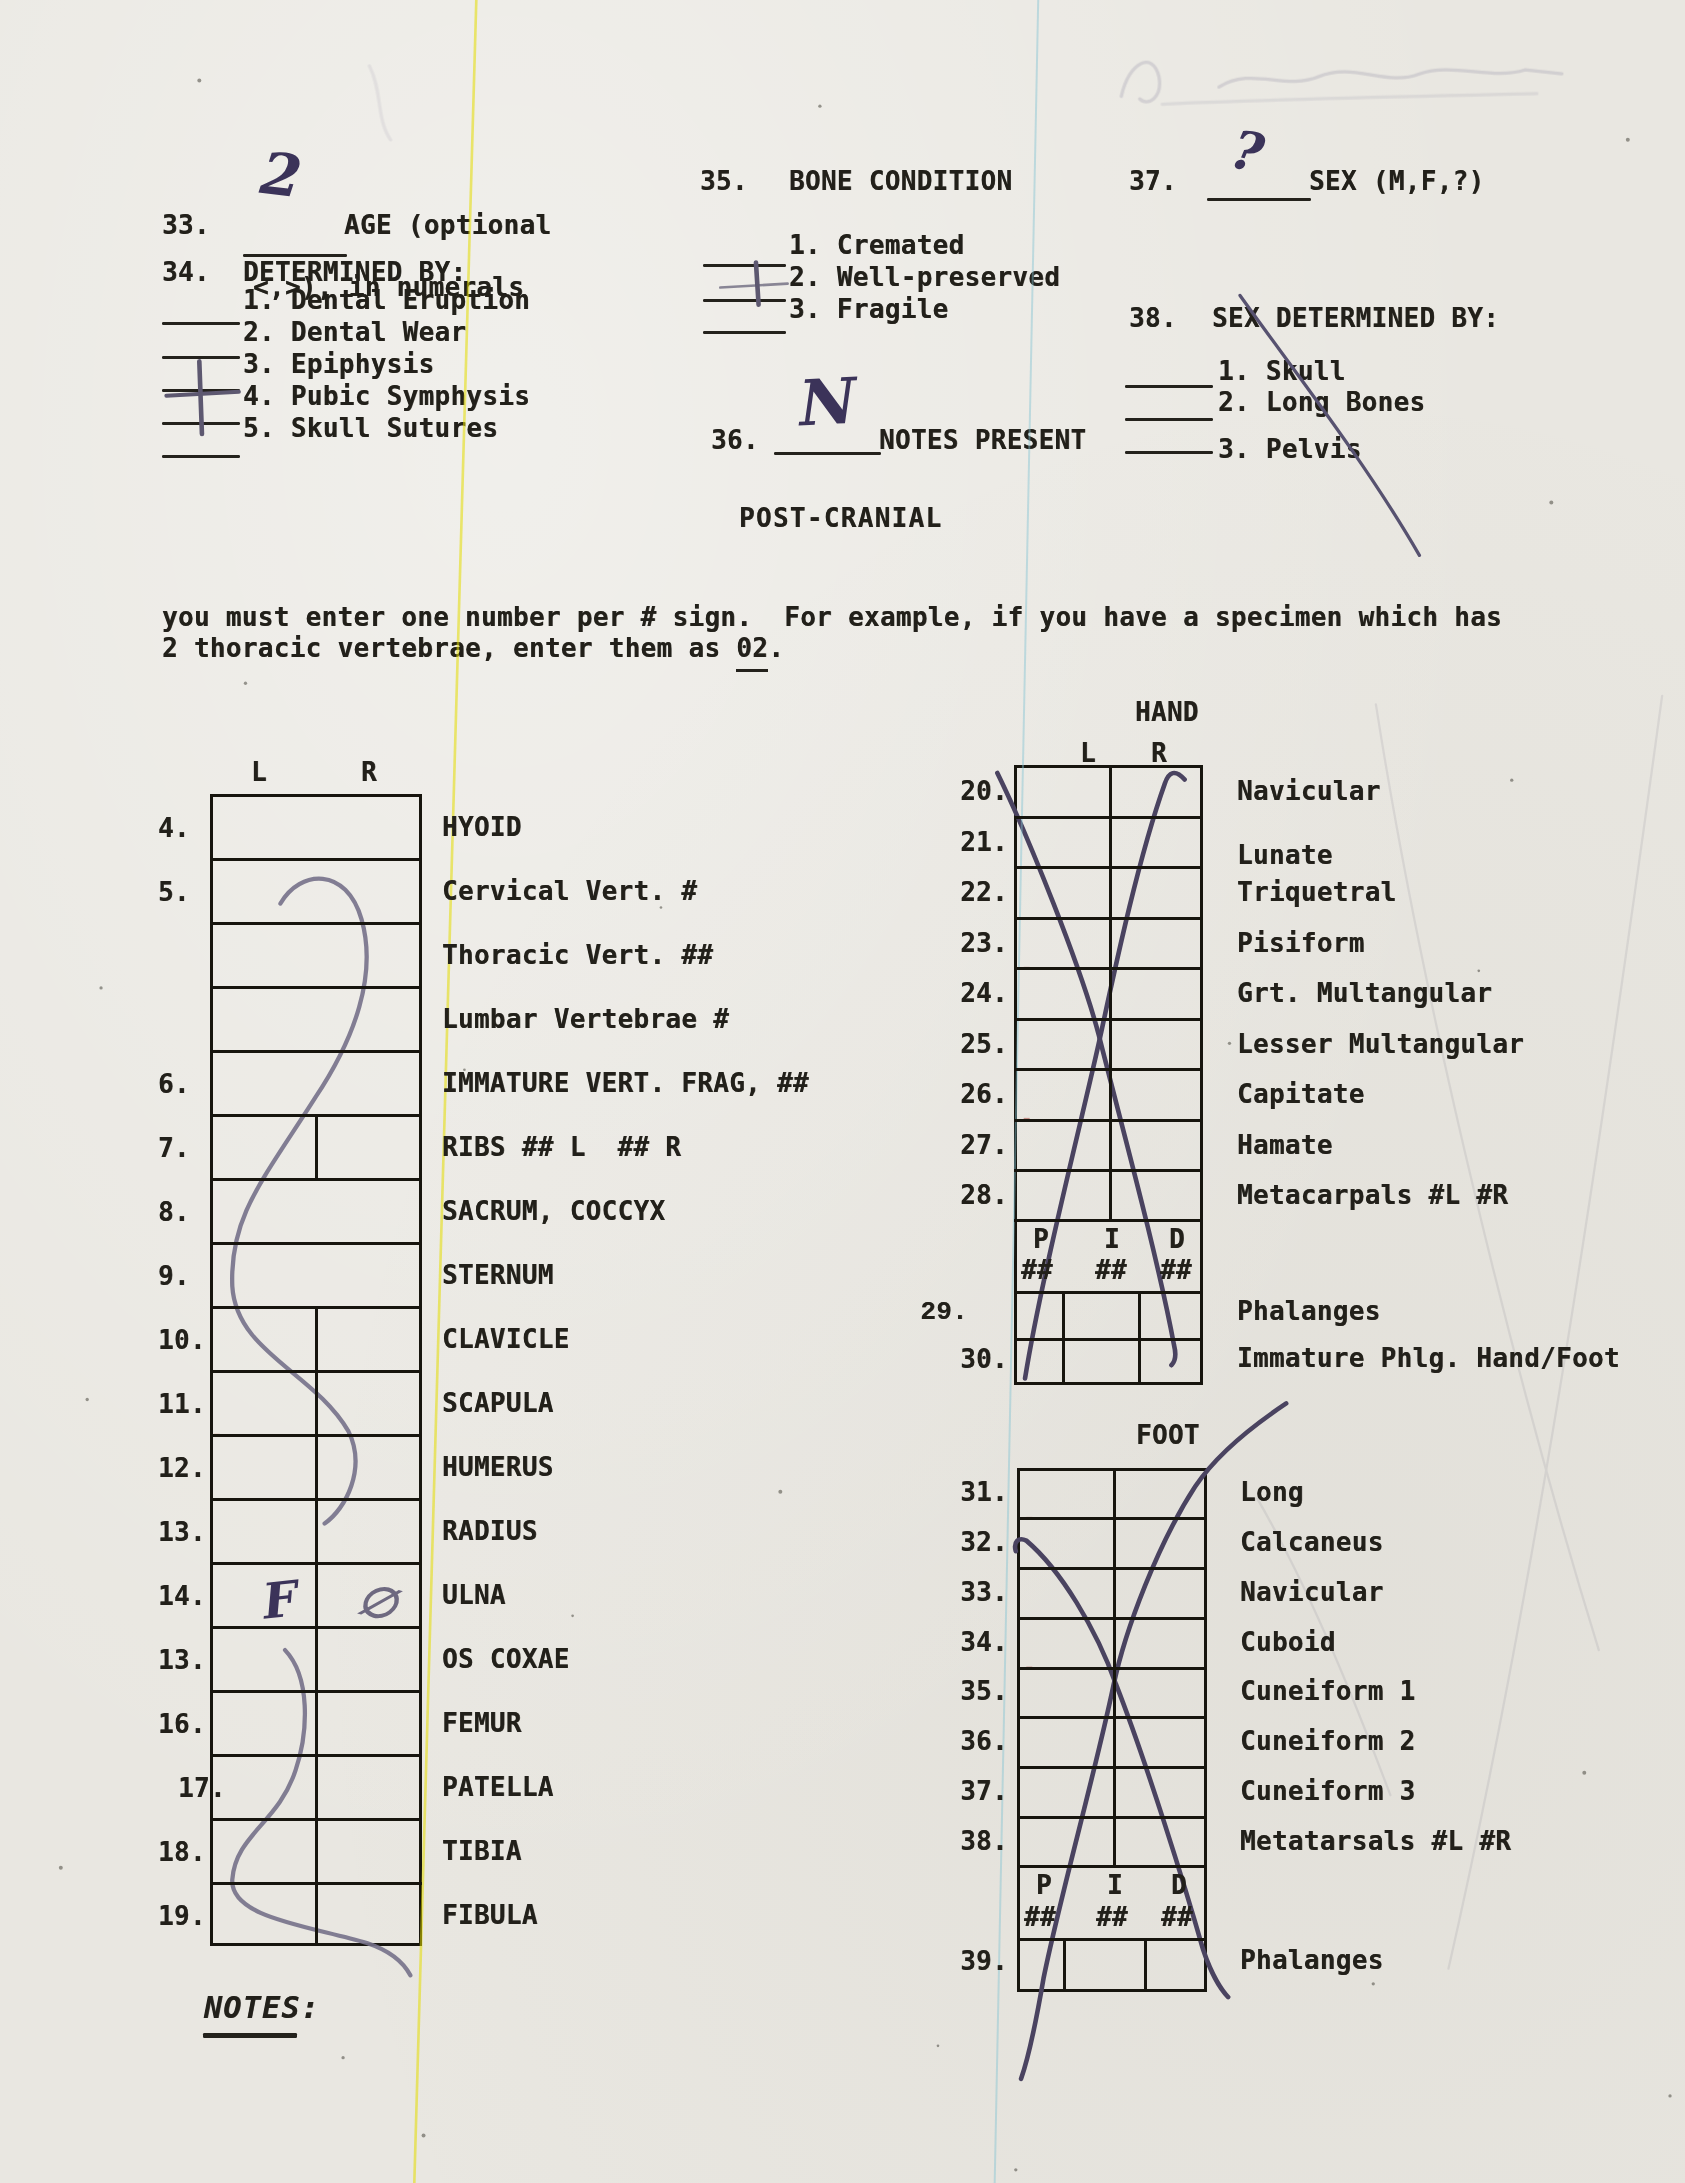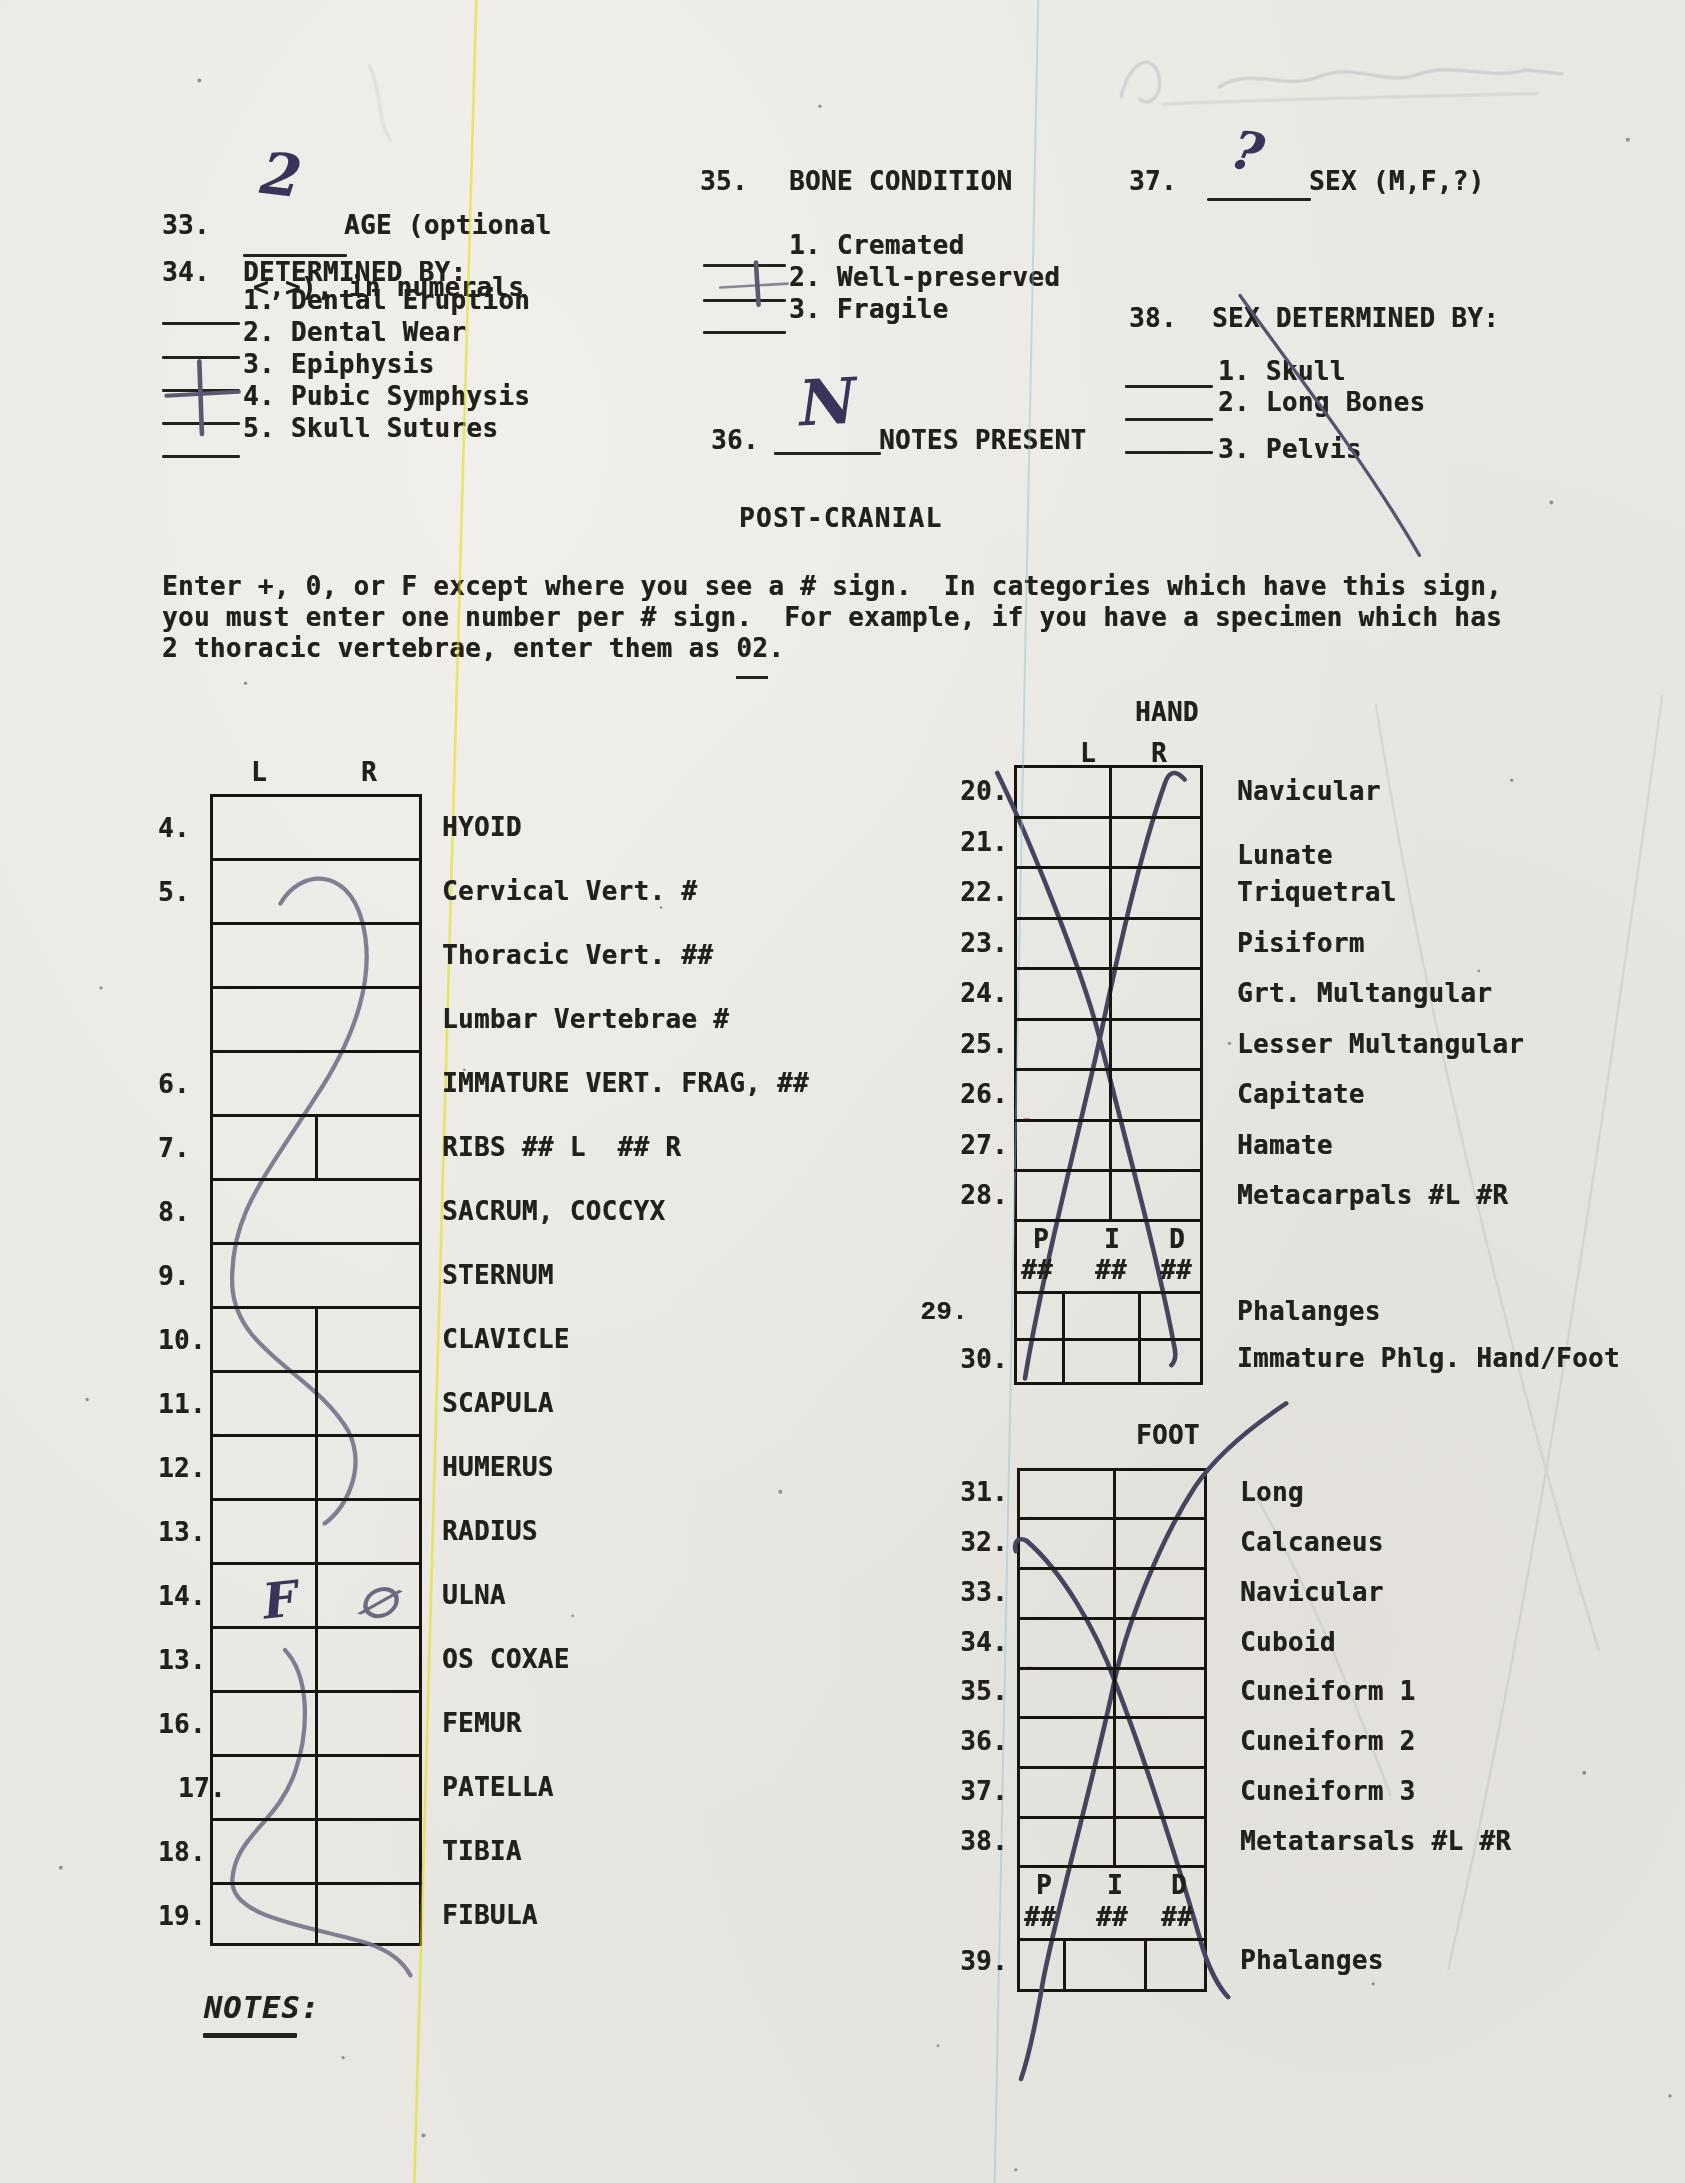--- a/index.html
+++ b/index.html
@@ -24,21 +24,21 @@
   .bline{position:absolute;height:3.3px;background:#24221c;border-radius:1.3px;}
   .hline,.vline{position:absolute;background:#17150e;}
   .tbox{position:absolute;border:3.3px solid #17150e;box-sizing:border-box;background:transparent;}
   .hand{
     position:absolute;
     font-family:"DejaVu Serif","Liberation Serif",serif;
     font-style:italic;font-weight:700;color:#3b3359;line-height:1;
   }
   .hand.pencil{color:#6e6980;}
   .notes{font-style:italic;font-size:30px;letter-spacing:1.3px;}
-  .u02{border-bottom:3.3px solid #24221c;padding-bottom:13px;}
+  .u02{border-bottom:3.3px solid #24221c;padding-bottom:6px;}
   .scanline{position:absolute;top:0;pointer-events:none;}
   svg.overlay{position:absolute;left:0;top:0;pointer-events:none;}
 </style>
 </head>
 <body>
 
 <div id="page">
 
   <span class="tw" style="left:162px;top:212px">33.</span>
   <span class="hand" style="left:261px;top:146px;font-size:58px;transform:rotate(7deg)">2</span>
@@ -81,21 +81,20 @@
   <span class="tw" style="left:1129px;top:305px">38.</span>
   <span class="tw" style="left:1212px;top:305px">SEX DETERMINED BY:</span>
   <span class="tw" style="left:1218px;top:358px">1. Skull</span>
   <span class="tw" style="left:1218px;top:389px">2. Long Bones</span>
   <span class="tw" style="left:1218px;top:436px">3. Pelvis</span>
   <div class="bline" style="left:1125px;top:385px;width:88px"></div>
   <div class="bline" style="left:1125px;top:418px;width:88px"></div>
   <div class="bline" style="left:1125px;top:451px;width:88px"></div>
 
   <span class="tw" style="left:739px;top:505px;letter-spacing:1.3px">POST-CRANIAL</span>
-  <span class="tw" style="left:162px;top:573px">Enter +, 0, or F except where you see a # sign.  In categories which have this sign,</span>
   <span class="tw" style="left:162px;top:604px">you must enter one number per # sign.  For example, if you have a specimen which has</span>
   <span class="tw" style="left:162px;top:635px"><span>2 thoracic vertebrae, enter them as </span><span class="u02">02</span><span>.</span></span>
 
   <span class="tw" style="left:251px;top:759px">L</span>
   <span class="tw" style="left:361px;top:759px">R</span>
   <div class="tbox" style="left:210px;top:794px;width:212px;height:1152px"></div>
   <span class="hand" style="left:263px;top:1576px;font-size:49px;transform:rotate(-6deg)">F</span>
   <span class="hand pencil" style="left:358px;top:1580px;font-size:44px;transform:rotate(14deg)">∅</span>
 
   <span class="tw" style="left:1135px;top:699px">HAND</span>

